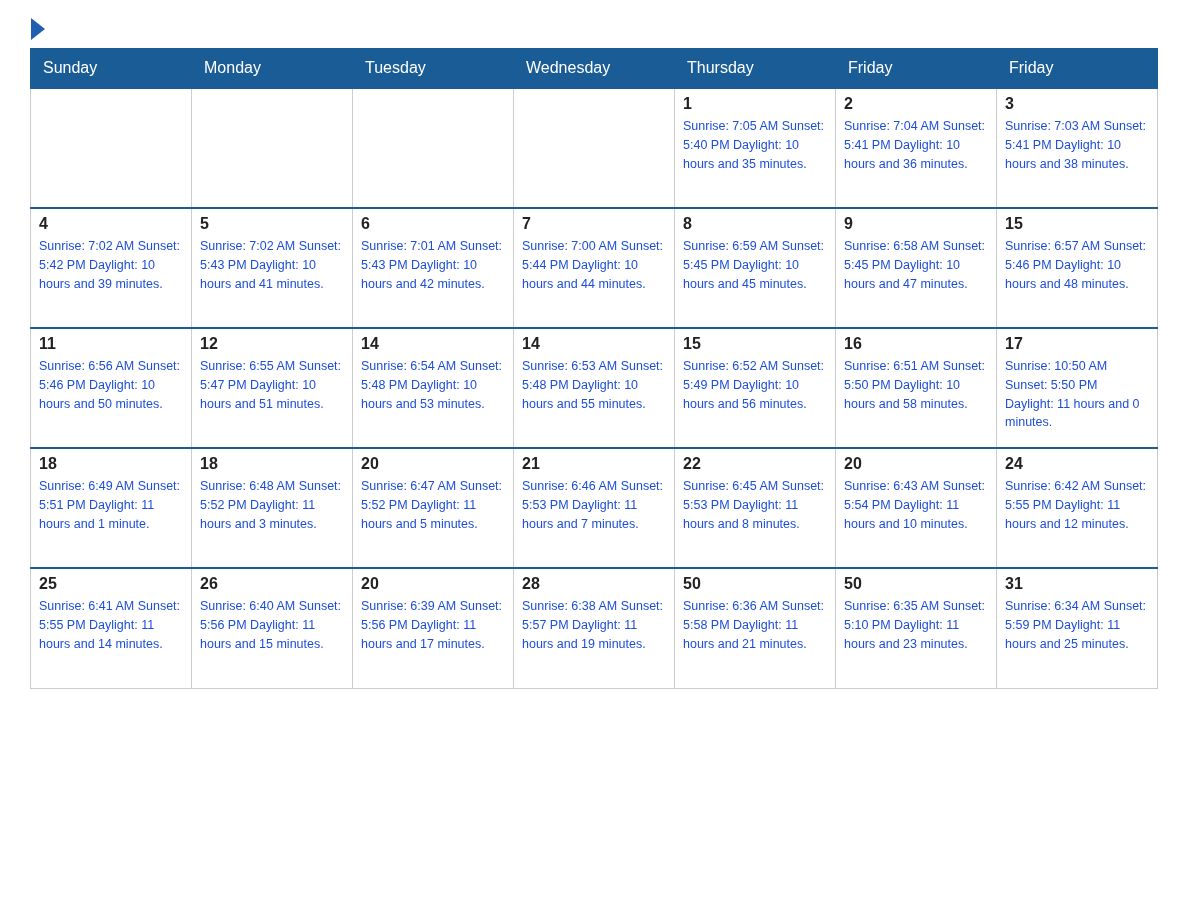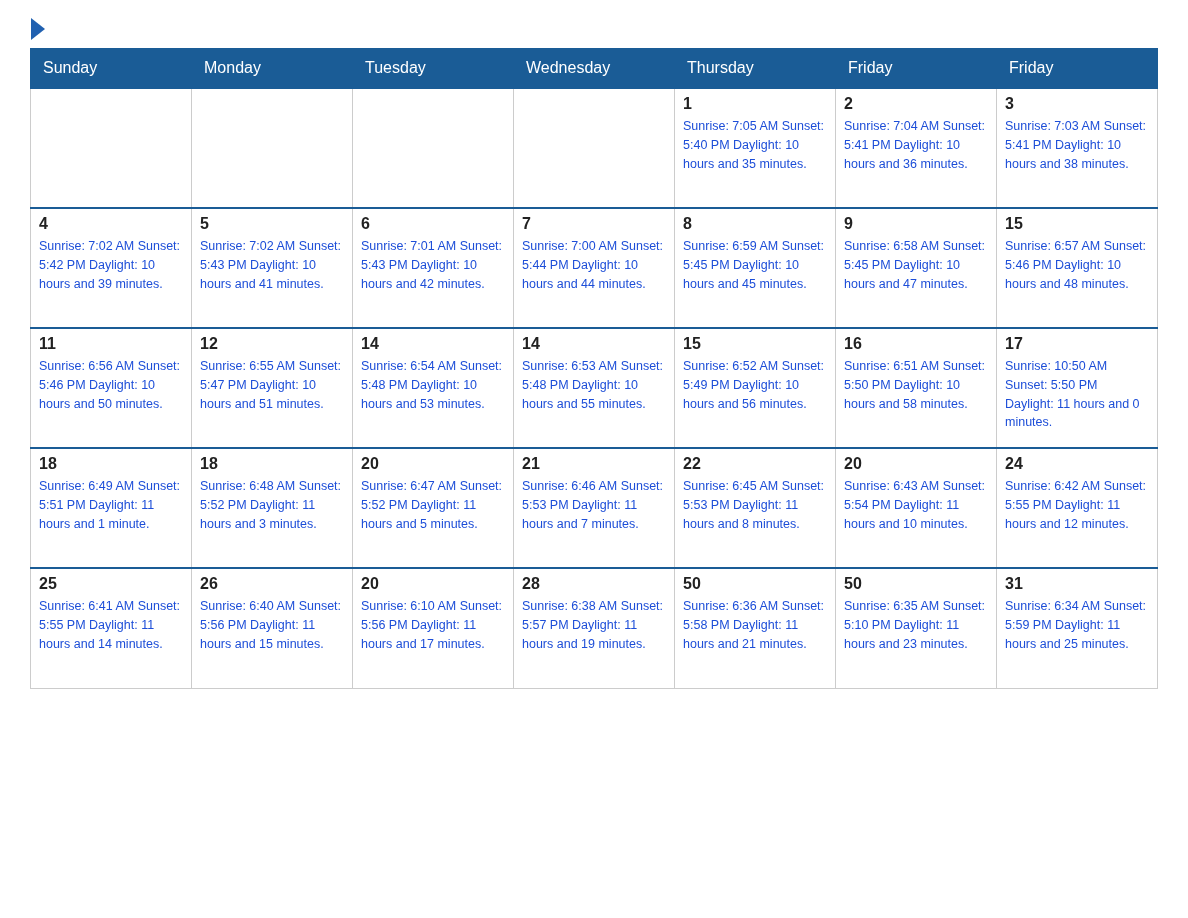--- a/index.html
+++ b/index.html
@@ -318,21 +318,21 @@
         </td>
         <td>
           <div class="day-number">26</div>
           <div class="day-info">Sunrise: 6:40 AM
 Sunset: 5:56 PM
 Daylight: 11 hours
 and 15 minutes.</div>
         </td>
         <td>
           <div class="day-number">20</div>
-          <div class="day-info">Sunrise: 6:10 AM
+          <div class="day-info">Sunrise: 6:39 AM
 Sunset: 5:56 PM
 Daylight: 11 hours
 and 17 minutes.</div>
         </td>
         <td>
           <div class="day-number">28</div>
           <div class="day-info">Sunrise: 6:38 AM
 Sunset: 5:57 PM
 Daylight: 11 hours
 and 19 minutes.</div>

